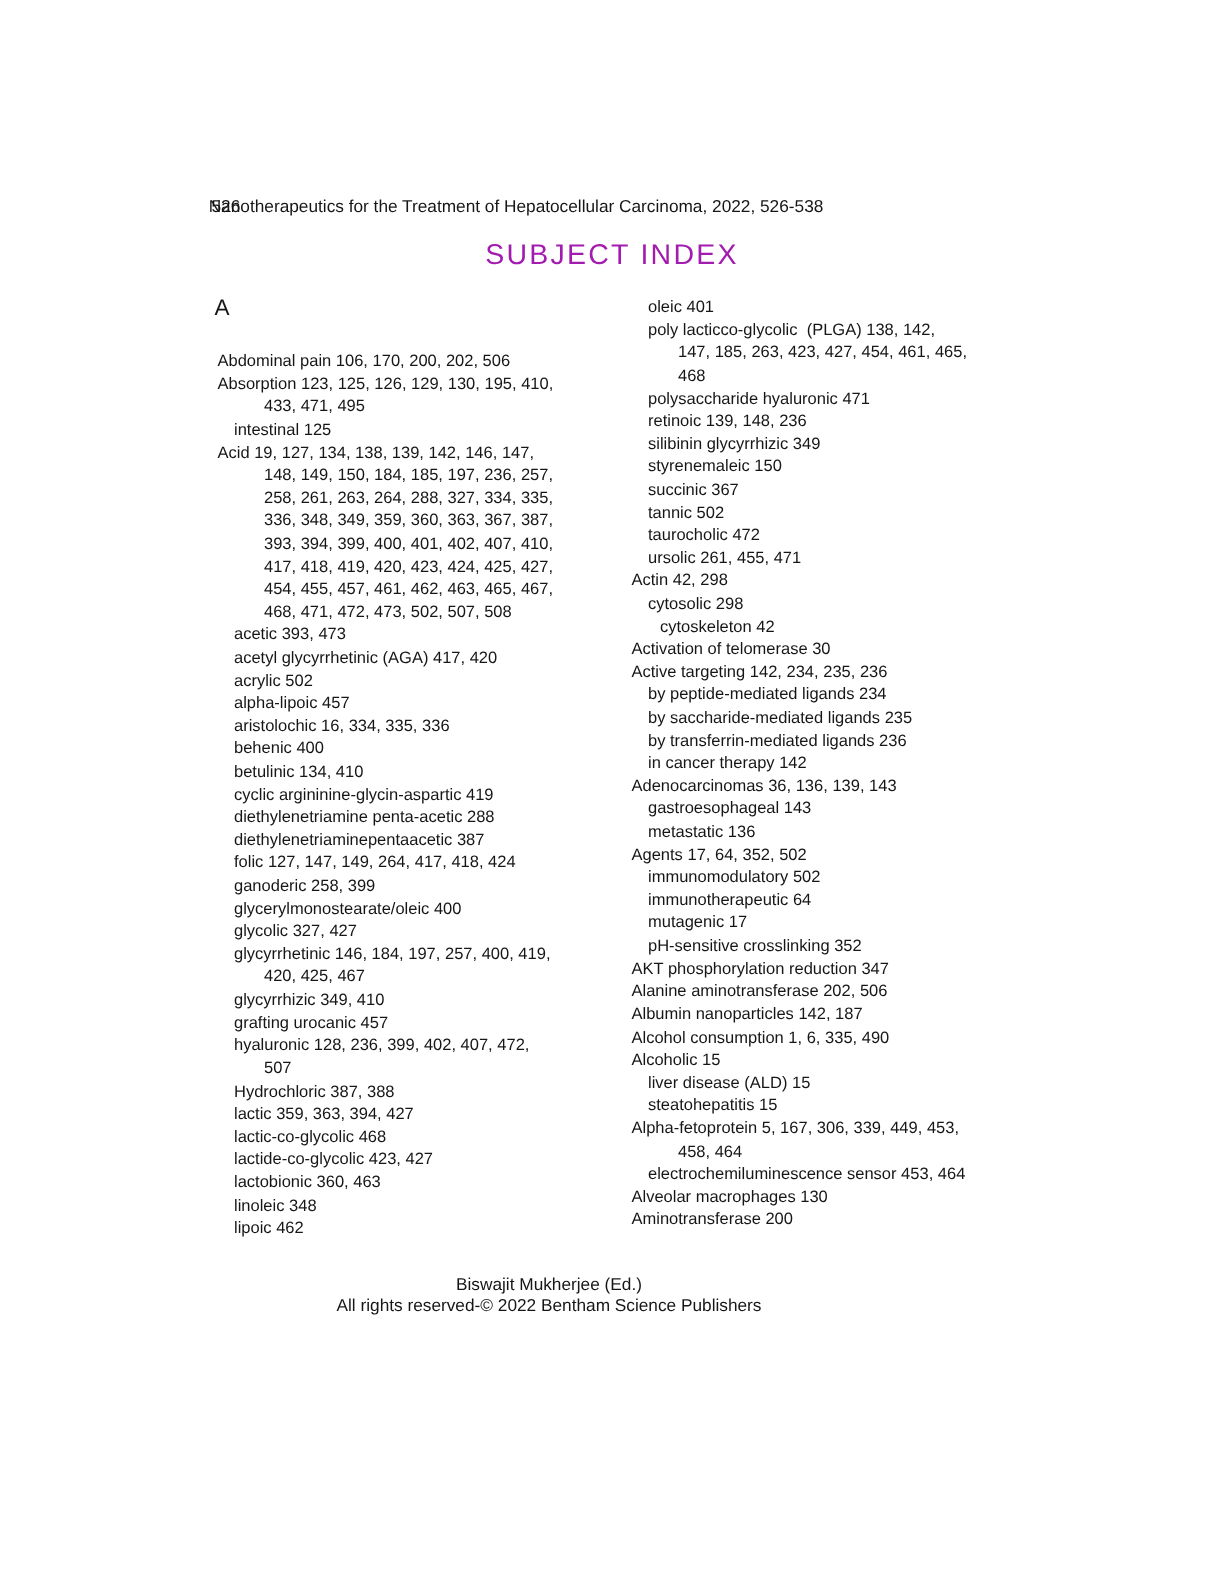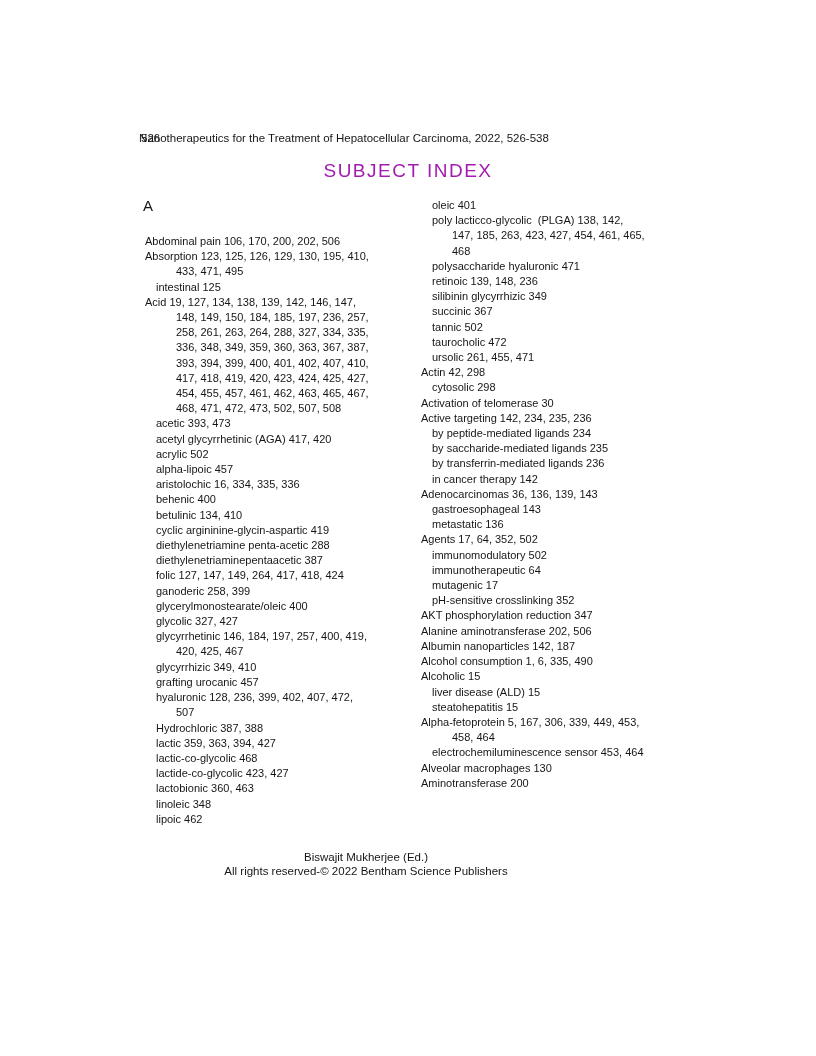--- a/index.html
+++ b/index.html
@@ -144,26 +144,28 @@
     </div>
 
   <div class="index-col col-right">
       <div class="line ind1">oleic 401</div>
       <div class="line ind1">poly lacticco-glycolic  (PLGA) 138, 142,</div>
       <div class="line ind3">147, 185, 263, 423, 427, 454, 461, 465,</div>
       <div class="line ind3">468</div>
       <div class="line ind1">polysaccharide hyaluronic 471</div>
       <div class="line ind1">retinoic 139, 148, 236</div>
       <div class="line ind1">silibinin glycyrrhizic 349</div>
+      <div class="line ind1">styrenemaleic 150</div>
       <div class="line ind1">succinic 367</div>
       <div class="line ind1">tannic 502</div>
       <div class="line ind1">taurocholic 472</div>
       <div class="line ind1">ursolic 261, 455, 471</div>
       <div class="line ind0">Actin 42, 298</div>
       <div class="line ind1">cytosolic 298</div>
+      <div class="line ind2">cytoskeleton 42</div>
       <div class="line ind0">Activation of telomerase 30</div>
       <div class="line ind0">Active targeting 142, 234, 235, 236</div>
       <div class="line ind1">by peptide-mediated ligands 234</div>
       <div class="line ind1">by saccharide-mediated ligands 235</div>
       <div class="line ind1">by transferrin-mediated ligands 236</div>
       <div class="line ind1">in cancer therapy 142</div>
       <div class="line ind0">Adenocarcinomas 36, 136, 139, 143</div>
       <div class="line ind1">gastroesophageal 143</div>
       <div class="line ind1">metastatic 136</div>
       <div class="line ind0">Agents 17, 64, 352, 502</div>

